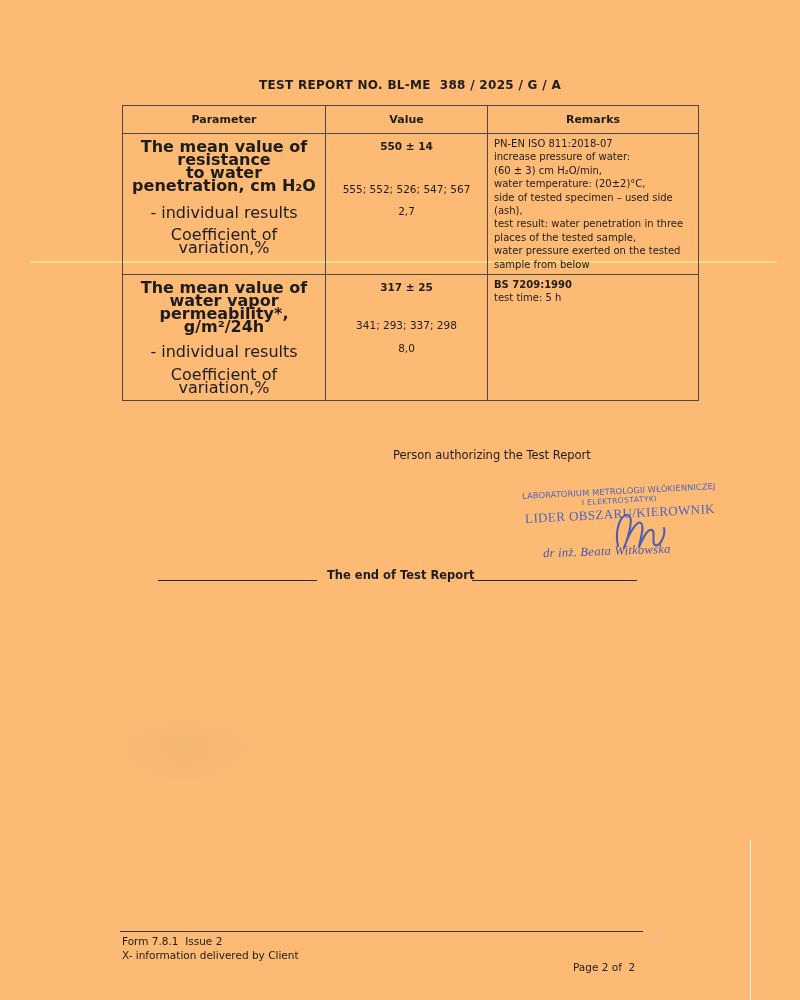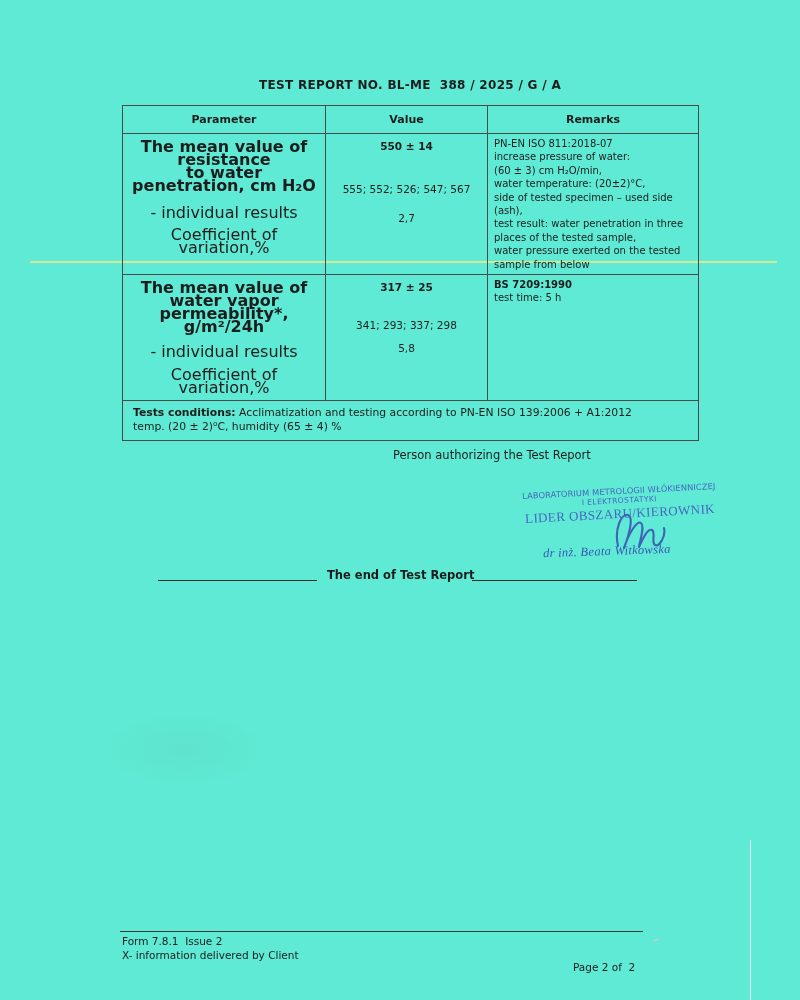--- a/index.html
+++ b/index.html
@@ -5,21 +5,21 @@
   :root{
     --text:#1d1d1d;
     --border:#4a4a4a;
     --stamp-blue:#4a66c0;
     --signature-blue:#3c56b4;
     --highlight-yellow:#ece98a;
   }
   *{margin:0;padding:0;box-sizing:border-box;}
   html,body{background:#ffffff;}
   body{font-family:"DejaVu Sans","Liberation Sans",sans-serif;color:var(--text);}
-  .page{position:relative;width:800px;height:1000px;background:#5eead4;overflow:hidden;}
+  .page{position:relative;width:800px;height:1000px;background:#fdba74;overflow:hidden;}
 
   .title{
     position:absolute;left:122px;top:78px;width:576px;
     text-align:center;font-size:12px;font-weight:bold;letter-spacing:.3px;
   }
 
   
   .yellow-line{
     position:absolute;left:30px;top:261px;width:747px;height:2px;
     background:var(--highlight-yellow);opacity:.85;z-index:0;
@@ -56,21 +56,21 @@
 
   tr.r1 td{height:140px;}
   tr.r2 td{height:84px;}
 
   .pre{white-space:pre-line;}
   .bold{font-weight:bold;}
 
   .r1 .param-ind{margin-top:14px;}
   .r1 .param-cv{margin-top:9px;}
   .r1 .val-ind{margin-top:30px;}
-  .r1 .val-cv{margin-top:16px;}
+  .r1 .val-cv{margin-top:9px;}
 
   .r2 .param-ind{margin-top:12px;}
   .r2 .param-cv{margin-top:10px;}
   .r2 .val-ind{margin-top:25px;}
   .r2 .val-cv{margin-top:10px;}
 
   td.conditions-cell{height:40px;padding:5px 10px;font-size:10.8px;line-height:14px;}
 
   
   .prepared{position:absolute;left:132px;top:409px;font-size:10.8px;line-height:14px;}
@@ -156,30 +156,26 @@
       <tr class="r2">
         <td class="param-cell">
           <div class="bold pre">The mean value of water vapor
 permeability*, g/m²/24h</div>
           <div class="param-ind">- individual results</div>
           <div class="param-cv">Coefficient of variation,%</div>
         </td>
         <td class="value-cell">
           <div class="bold">317 ± 25</div>
           <div class="val-ind">341; 293; 337; 298</div>
-          <div class="val-cv">5,8</div>
+          <div class="val-cv">8,0</div>
         </td>
         <td class="remarks-cell">
           <div class="bold">BS 7209:1990</div>
           <div class="pre">test time: 5 h</div>
         </td>
-      </tr>
-      <tr>
-        <td class="conditions-cell" colspan="3"><span class="bold">Tests conditions:</span><span class="pre"> Acclimatization and testing according to PN-EN ISO 139:2006 + A1:2012
-temp. (20 ± 2)⁰C, humidity (65 ± 4) %</span></td>
       </tr>
     </tbody>
   </table>
 
 
   <div class="authorizing">Person authorizing the Test Report</div>
 
   <div class="stamp">
     <div class="stamp-l1">LABORATORIUM METROLOGII WŁÓKIENNICZEJ</div>
     <div class="stamp-l2">I ELEKTROSTATYKI</div>

